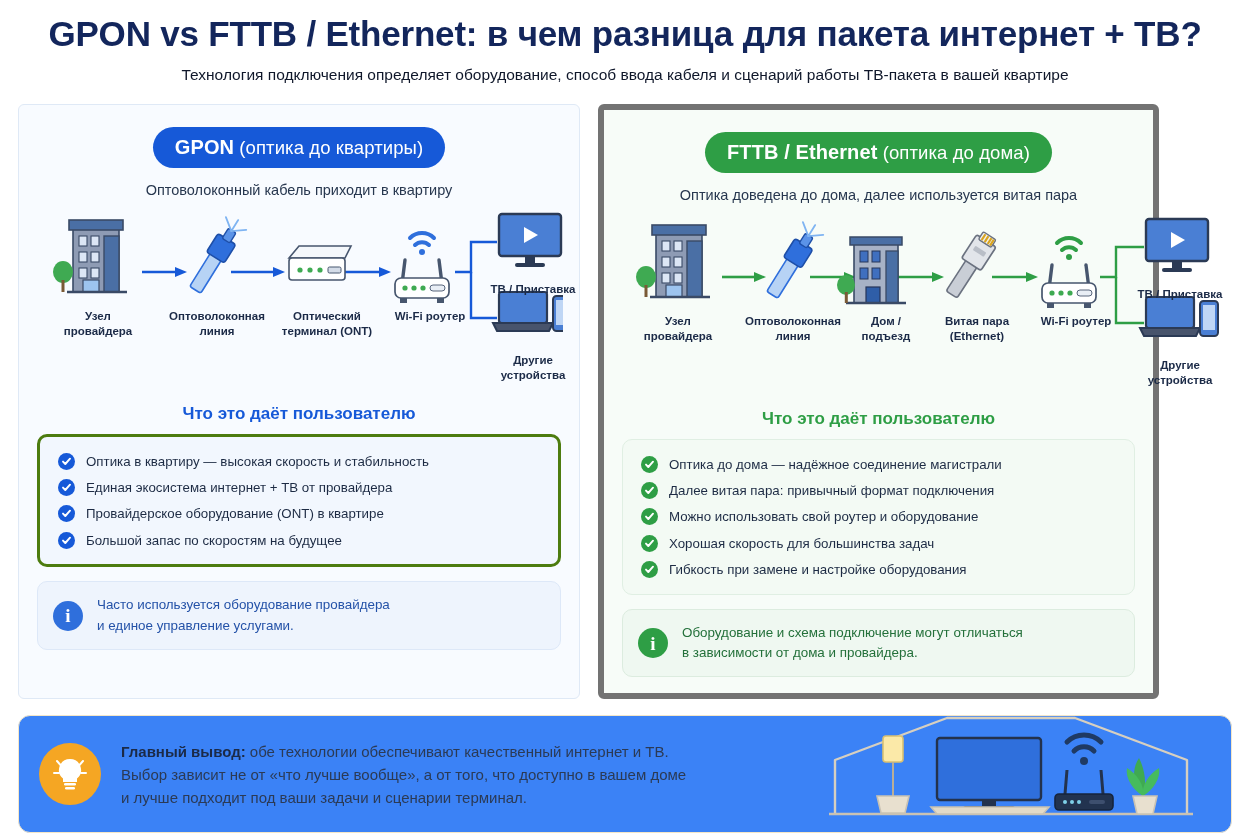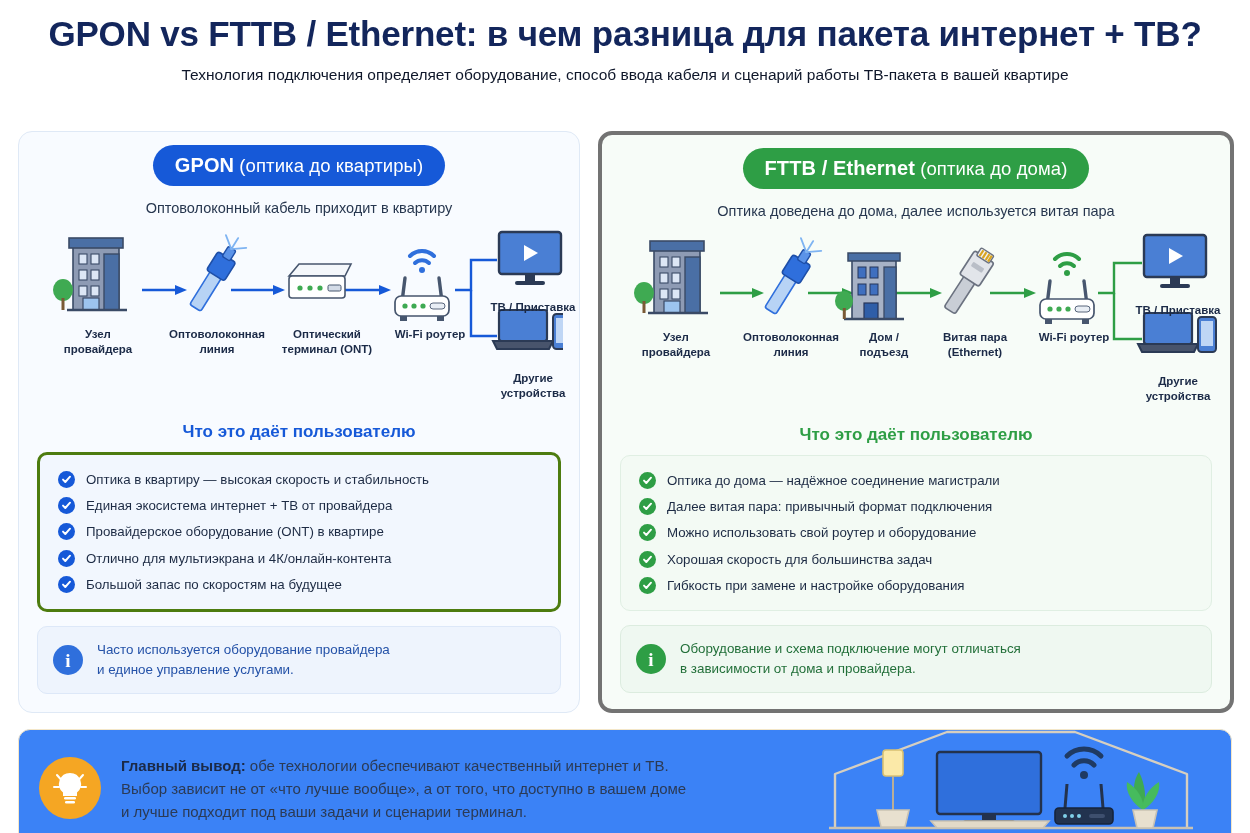--- a/index.html
+++ b/index.html
@@ -17,24 +17,24 @@
     font-size: 35px; font-weight: bold; color: #13265c;
     letter-spacing: -0.2px; line-height: 1.15;
   }
   .subtitle {
     font-size: 15.5px; color: #0f172a; margin-top: 12px; font-weight: 400;
   }
 
   
   .panels { display: flex; gap: 18px; padding: 20px 18px 0 18px; align-items: stretch; }
   .panel {
-    border-radius: 14px; padding: 7px 18px 16px 18px; position: relative; margin-top: 27px;
+    border-radius: 6px; padding: 16px 18px 16px 18px; position: relative;
   }
   .panel.gpon { width: 562px; background: #f8fbff; border: 1px solid #dfe9f6; }
-  .panel.fttb { width: 636px; background: #f7fcf8; border: 4px solid #737373; }
+  .panel.fttb { width: 561px; background: #f7fcf8; border: 6px solid #737373; }
 
   .pill {
     display: block; margin: 6px auto 0 auto; color: #fff; font-size: 20px;
     font-weight: bold; border-radius: 22px; padding: 9px 22px; width: fit-content;
     letter-spacing: 0.1px;
   }
   .pill .light { font-weight: normal; font-size: 18.5px; }
   .pill.blue { background: #1659d8; }
   .pill.green { background: #2e9e45; }
 
@@ -251,28 +251,20 @@
             </span>
           <span class="txt">Единая экосистема интернет + ТВ от провайдера</span>
         </div>
         <div class="li">
           <span class="chk blue">
               <svg width="11" height="11" viewBox="0 0 11 11">
                 <path d="M2 5.6 L4.3 8 L9 2.7" stroke="#fff" stroke-width="1.9" fill="none" stroke-linecap="round" stroke-linejoin="round"></path>
               </svg>
             </span>
           <span class="txt">Провайдерское оборудование (ONT) в квартире</span>
-        </div>
-        <div class="li">
-          <span class="chk blue">
-              <svg width="11" height="11" viewBox="0 0 11 11">
-                <path d="M2 5.6 L4.3 8 L9 2.7" stroke="#fff" stroke-width="1.9" fill="none" stroke-linecap="round" stroke-linejoin="round"></path>
-              </svg>
-            </span>
-          <span class="txt">Отлично для мультиэкрана и 4К/онлайн-контента</span>
         </div>
         <div class="li">
           <span class="chk blue">
               <svg width="11" height="11" viewBox="0 0 11 11">
                 <path d="M2 5.6 L4.3 8 L9 2.7" stroke="#fff" stroke-width="1.9" fill="none" stroke-linecap="round" stroke-linejoin="round"></path>
               </svg>
             </span>
           <span class="txt">Большой запас по скоростям на будущее</span>
         </div>
       </div>

